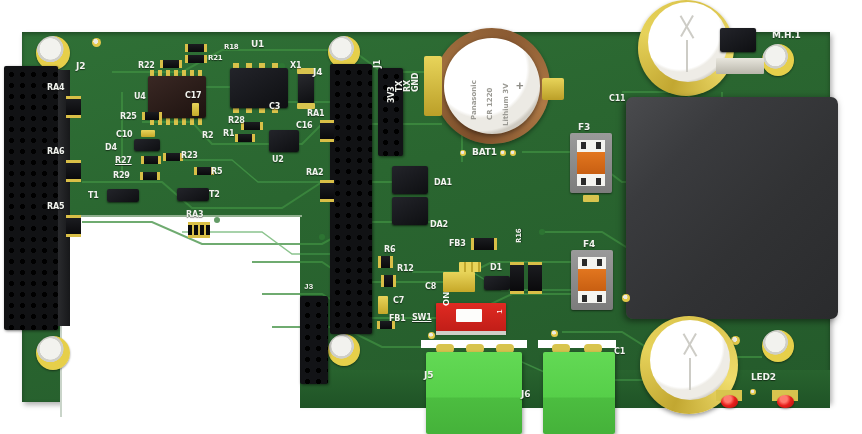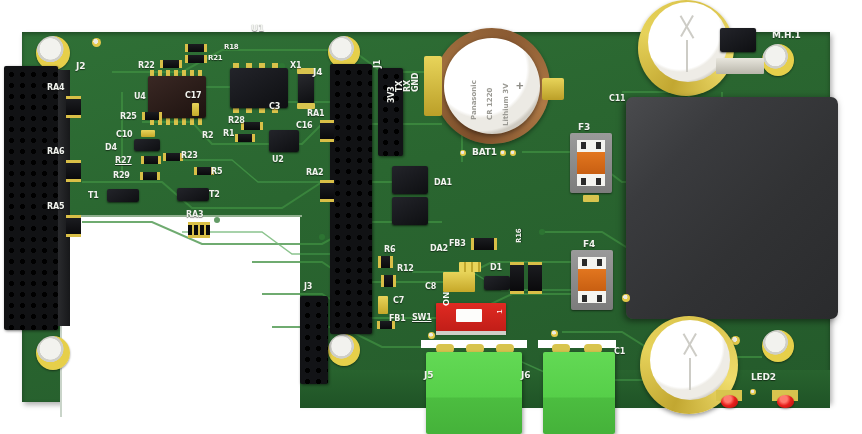--- a/index.html
+++ b/index.html
@@ -216,21 +216,21 @@
   <div class="res" style="left:185px;top:44px;width:16px;height:8px;"></div>
   <span class="silk s7" style="left:208px;top:44px;margin-left:16px;">R18</span>
   <div class="res" style="left:185px;top:55px;width:16px;height:8px;"></div>
   <span class="silk s7" style="left:208px;top:55px;">R21</span>
 
   <div class="pads" style="left:233px;top:63px;width:52px;height:8px;
        background:repeating-linear-gradient(90deg,#d9c24a 0 6px,transparent 6px 13px);"></div>
   <div class="pads" style="left:233px;top:105px;width:52px;height:8px;
        background:repeating-linear-gradient(90deg,#d9c24a 0 6px,transparent 6px 13px);"></div>
   <div class="ic" style="left:230px;top:68px;width:58px;height:40px;"></div>
-  <span class="silk s9" style="left:251px;top:24px;">U1</span>
+  <span class="silk s9" style="left:251px;top:40px;">U1</span>
   <div class="ic" style="left:298px;top:72px;width:16px;height:32px;
        background:linear-gradient(160deg,#2a2b30,#0d0e11);"></div>
   <div class="pad" style="left:297px;top:68px;width:18px;height:6px;"></div>
   <div class="pad" style="left:297px;top:103px;width:18px;height:6px;"></div>
   <span class="silk s8" style="left:290px;top:62px;">X1</span>
   <span class="silk s8" style="left:269px;top:103px;">C3</span>
   <span class="silk s8" style="left:296px;top:122px;">C16</span>
 
   <div class="res" style="left:241px;top:122px;width:16px;height:8px;"></div>
   <span class="silk s8" style="left:228px;top:117px;">R28</span>
@@ -259,38 +259,38 @@
   <div class="ic" style="left:177px;top:188px;width:32px;height:13px;"></div>
   <span class="silk s8" style="left:209px;top:191px;">T2</span>
   <div class="res v" style="left:188px;top:222px;width:22px;height:10px;
        background:repeating-linear-gradient(90deg,#0a0a0c 0 4px,#d9bf47 4px 6px);"></div>
   <span class="silk s8" style="left:186px;top:211px;">RA3</span>
 
   <div class="hdr" style="left:330px;top:64px;width:42px;height:270px;"></div>
   <span class="silk s9" style="left:313px;top:68px;">J4</span>
 
   <div class="hdr1" style="left:300px;top:296px;width:28px;height:88px;"></div>
-  <span class="silk s8" style="left:304px;top:283px;">J3</span>
+  <span class="silk s8" style="left:304px;top:283px;font-family:Liberation Mono, monospace;">J3</span>
 
   <div class="res v" style="left:320px;top:120px;width:14px;height:16px;"></div>
   <span class="silk s8" style="left:307px;top:110px;">RA1</span>
   <div class="res v" style="left:320px;top:180px;width:14px;height:16px;"></div>
   <span class="silk s8" style="left:306px;top:169px;">RA2</span>
 
   <div class="hdr1" style="left:378px;top:68px;width:25px;height:88px;"></div>
   <span class="silk s8 rot90" style="left:374px;top:68px;">J1</span>
   <span class="silk s8 rot90" style="left:412px;top:92px;">GND</span>
   <span class="silk s8 rot90" style="left:404px;top:92px;">RX</span>
   <span class="silk s8 rot90" style="left:396px;top:92px;">TX</span>
   <span class="silk s8 rot90" style="left:388px;top:103px;">3V3</span>
 
   <div class="ic" style="left:392px;top:166px;width:36px;height:28px;"></div>
   <span class="silk s8" style="left:434px;top:179px;">DA1</span>
   <div class="ic" style="left:392px;top:197px;width:36px;height:28px;"></div>
-  <span class="silk s8" style="left:430px;top:221px;margin-top:24px;">DA2</span>
+  <span class="silk s8" style="left:430px;top:221px;">DA2</span>
 
   <div class="res" style="left:378px;top:256px;width:9px;height:12px;"></div>
   <span class="silk s8" style="left:384px;top:246px;">R6</span>
   <div class="res" style="left:381px;top:275px;width:9px;height:12px;"></div>
   <span class="silk s8" style="left:397px;top:265px;">R12</span>
   <div class="cap-y" style="left:378px;top:296px;width:10px;height:18px;"></div>
   <span class="silk s8" style="left:393px;top:297px;">C7</span>
   <div class="res" style="left:377px;top:321px;width:12px;height:8px;"></div>
   <span class="silk s8" style="left:389px;top:315px;">FB1</span>
 
@@ -370,21 +370,21 @@
   <div class="pad" style="left:436px;top:344px;width:18px;height:9px;border-radius:4px;"></div>
   <div class="pad" style="left:466px;top:344px;width:18px;height:9px;border-radius:4px;"></div>
   <div class="pad" style="left:496px;top:344px;width:18px;height:9px;border-radius:4px;"></div>
   <div class="term" style="left:426px;top:352px;width:96px;height:82px;"></div>
   <span class="silk s9" style="left:424px;top:371px;">J5</span>
 
   <div class="term-top" style="left:538px;top:340px;width:78px;height:8px;"></div>
   <div class="pad" style="left:552px;top:344px;width:18px;height:9px;border-radius:4px;"></div>
   <div class="pad" style="left:584px;top:344px;width:18px;height:9px;border-radius:4px;"></div>
   <div class="term" style="left:543px;top:352px;width:72px;height:82px;"></div>
-  <span class="silk s9" style="left:521px;top:371px;">J6</span>
+  <span class="silk s9" style="left:521px;top:390px;">J6</span>
   <div class="mh-sm" style="left:551px;top:330px;width:7px;height:7px;"></div>
 
   <div class="holder-g" style="left:640px;top:316px;width:98px;height:98px;"></div>
   <div class="coin-y" style="left:650px;top:320px;width:80px;height:80px;"></div>
   <div class="coin-seg" style="left:689px;top:332px;width:2px;height:24px;transform:rotate(30deg);"></div>
   <div class="coin-seg" style="left:689px;top:358px;width:2px;height:32px;"></div>
   <div class="coin-seg" style="left:689px;top:332px;width:2px;height:26px;transform:rotate(-30deg);"></div>
   <span class="silk s8" style="left:614px;top:348px;">C1</span>
 
   <div class="led-pad" style="left:716px;top:390px;width:26px;height:11px;"></div>

